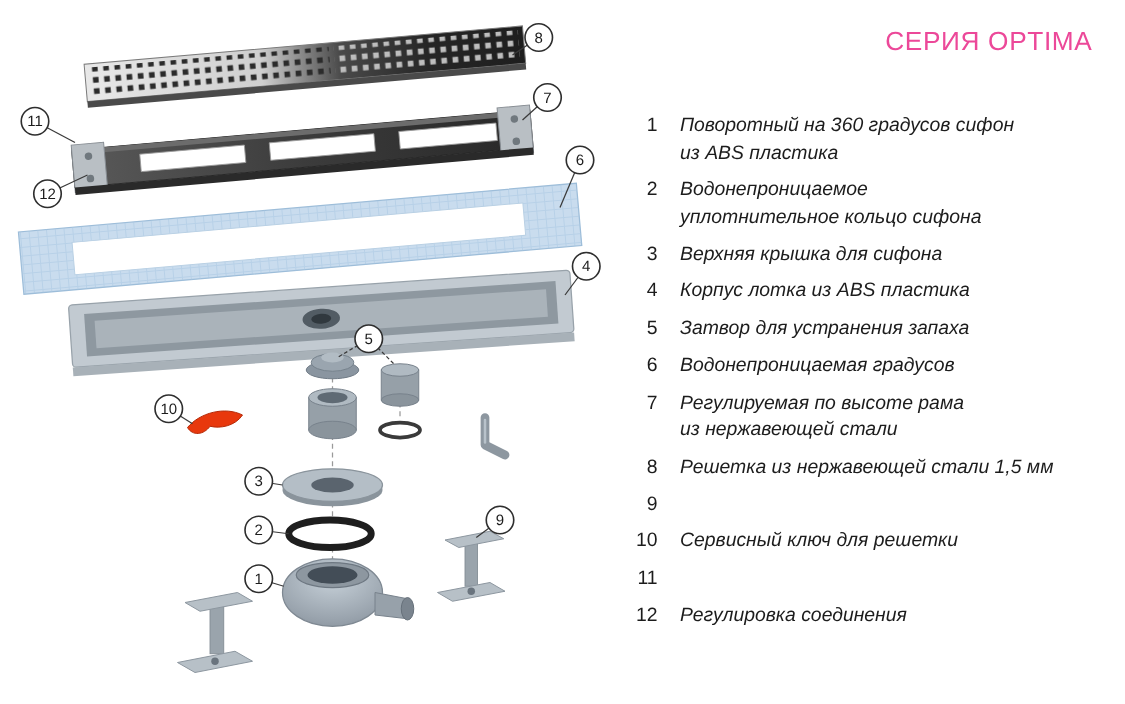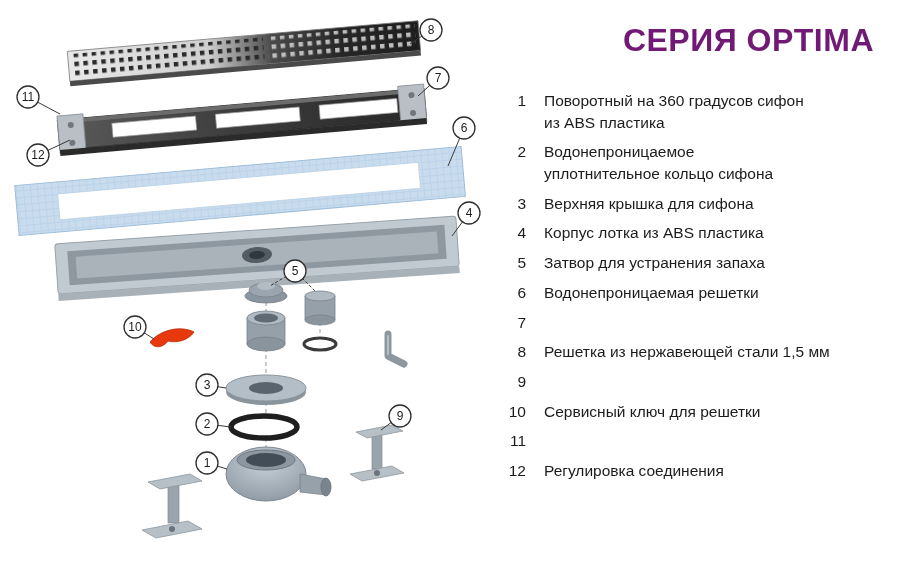--- a/index.html
+++ b/index.html
@@ -2,27 +2,27 @@
 <html><head>
 <meta charset="utf-8">
 <style>
   html,body{margin:0;padding:0;}
   body{
     width:900px;height:563px;position:relative;background:#ffffff;
     font-family:"Liberation Sans",sans-serif;overflow:hidden;color:#1c1c1c;
   }
   .diagram{position:absolute;left:0;top:0;}
   .title{
-    position:absolute;top:22px;right:26px;font-size:32px;font-weight:700;
-    letter-spacing:0.5px;color:#701a75;white-space:nowrap;
+    position:absolute;top:22px;right:26px;font-size:21px;font-weight:400;
+    letter-spacing:0.5px;color:#ec4899;white-space:nowrap;
   }
   .legend{position:absolute;left:506px;top:90px;width:386px;}
   .legend-row{display:flex;align-items:flex-start;margin-bottom:8px;font-size:15.5px;line-height:1.4;}
   .legend-num{width:20px;text-align:right;margin-right:18px;flex-shrink:0;}
-  .legend-text{white-space:pre-line;}
+  .legend-text{white-space:pre-line;font-style:italic;}
 </style>
 </head>
 <body>
 
 <svg class="diagram" width="500" height="563" viewBox="0 0 500 563" xmlns="http://www.w3.org/2000/svg">
   <defs>
     <pattern id="holesDark" width="9" height="9" patternUnits="userSpaceOnUse">
       <rect x="2" y="2" width="4.5" height="4.5" fill="#2b2b2b"></rect>
     </pattern>
     <pattern id="holesLight" width="9" height="9" patternUnits="userSpaceOnUse">
@@ -232,24 +232,26 @@
   <div class="legend-row">
     <span class="legend-num">4</span>
     <span class="legend-text">Корпус лотка из ABS пластика</span>
   </div>
   <div class="legend-row">
     <span class="legend-num">5</span>
     <span class="legend-text">Затвор для устранения запаха</span>
   </div>
   <div class="legend-row">
     <span class="legend-num">6</span>
-    <span class="legend-text">Водонепроницаемая решетки</span>
+    <span class="legend-text">Водонепроницаемая градусов</span>
   </div>
   <div class="legend-row">
     <span class="legend-num">7</span>
+    <span class="legend-text">Регулируемая по высоте рама
+из нержавеющей стали</span>
   </div>
   <div class="legend-row">
     <span class="legend-num">8</span>
     <span class="legend-text">Решетка из нержавеющей стали 1,5 мм</span>
   </div>
   <div class="legend-row">
     <span class="legend-num">9</span>
   </div>
   <div class="legend-row">
     <span class="legend-num">10</span>

